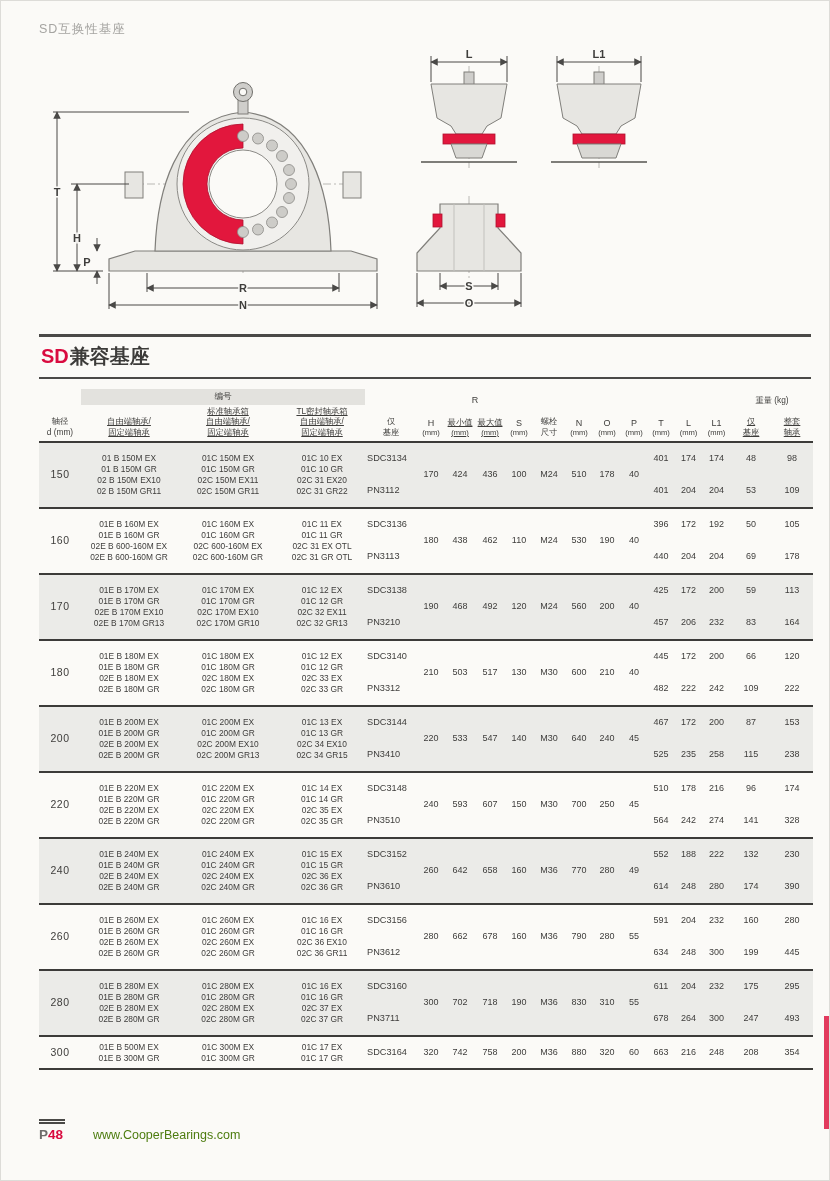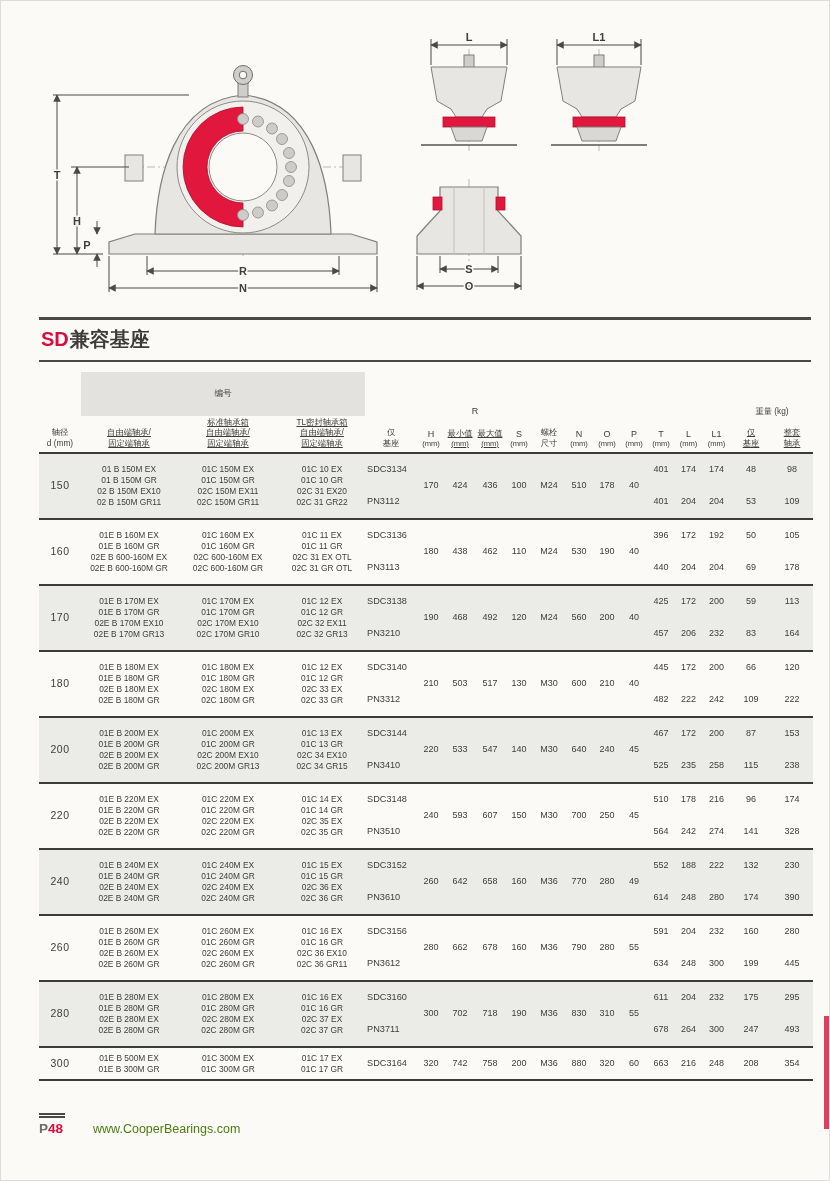--- a/index.html
+++ b/index.html
@@ -10,52 +10,53 @@
   .doc-header { font-size:12.5px; color:#a5a4a1; letter-spacing:1px; }
   .drawing-wrap { margin-top:8px; }
   .section-title { margin-top:14px; border-top:3px solid #4a4947; border-bottom:2px solid #4a4947;
                    padding:6px 2px 7px 2px; font-size:20px; font-weight:bold; color:#3c3b39; }
   .section-title .accent { color:#d90b3f; margin-right:1px; }
 
   table.spec { border-collapse:collapse; table-layout:fixed; width:774px; margin-top:10px;
                color:#3e3d3b; }
   table.spec th, table.spec td { font-weight:normal; overflow:hidden; }
   thead th { vertical-align:bottom; padding:1px 0 4px 0; text-align:center; }
-  thead .band { background:#e3e2de; font-size:8.6px; padding:16px 0; vertical-align:middle; color:#3e3d3b; }
+  thead .band { background:#e3e2de; font-size:8.6px; padding:2px 0; vertical-align:middle; color:#3e3d3b; }
   thead .cn { font-size:8.3px; line-height:1.25; }
   thead .ltr { font-size:9px; font-weight:bold; }
   thead .unit { font-size:7.6px; display:block; font-weight:normal; }
   thead tr.sub th { border-bottom:2px solid #3c3b39;text-decoration:underline; }
   thead th.rsp { border-bottom:2px solid #3c3b39; }
 
   tbody tr { height:33px; }
   tbody td { font-size:9px; text-align:center; vertical-align:middle; padding:2px 0; line-height:1.3; }
   tbody td.pn { font-size:8.4px; line-height:1.3; padding:3px 0; }
   tbody td.d-col { font-size:10.5px; letter-spacing:0.5px; }
   tbody td.base-col { text-align:left; padding-left:2px; font-size:9.2px; }
   tbody td.sh { background:#ebebe8; }
   tbody td.bb { border-bottom:2px solid #3c3b39; }
 
-  .footer { position:absolute; left:38px; bottom:44px; display:flex; align-items:baseline; }
+  .footer { position:absolute; left:38px; bottom:38px; display:flex; align-items:baseline; }
   .footer .pagemark { position:relative; font-size:13.5px; font-weight:bold; }
   .footer .pagemark::before { content:""; position:absolute; top:-8px; left:0; width:26px;
       border-top:2px solid #4a4947; box-shadow:0 3px 0 #4a4947; }
   .footer .p-prefix { color:#6d6c6a; }
   .footer .p-num { color:#d90b3f; }
   .footer .url { margin-left:30px; font-size:12.5px; color:#4d7c0f;text-align:right; }
   .edge-tab { position:absolute; right:0; top:1015px; width:5px; height:113px; background:#e23b5e; }
 
   svg text.dim { font-size:11px; font-weight:bold; fill:#3f3e3c;
                  paint-order:stroke; stroke:#fbfaf7; stroke-width:3px; text-anchor:middle; }
 </style>
 </head>
 <body>
 
 <div class="page">
   <div class="content">
+    <div class="doc-header">SD互换性基座</div>
 
     <div class="drawing-wrap">
       <svg width="770" height="270" viewBox="0 0 770 270">
         <defs>
           <marker id="ar" viewBox="0 0 10 10" refX="9" refY="5" markerWidth="7.5" markerHeight="7.5" orient="auto-start-reverse">
             <path d="M0,0 L10,5 L0,10 z" fill="#4a4947"></path>
           </marker>
         </defs>
 
         <g>

